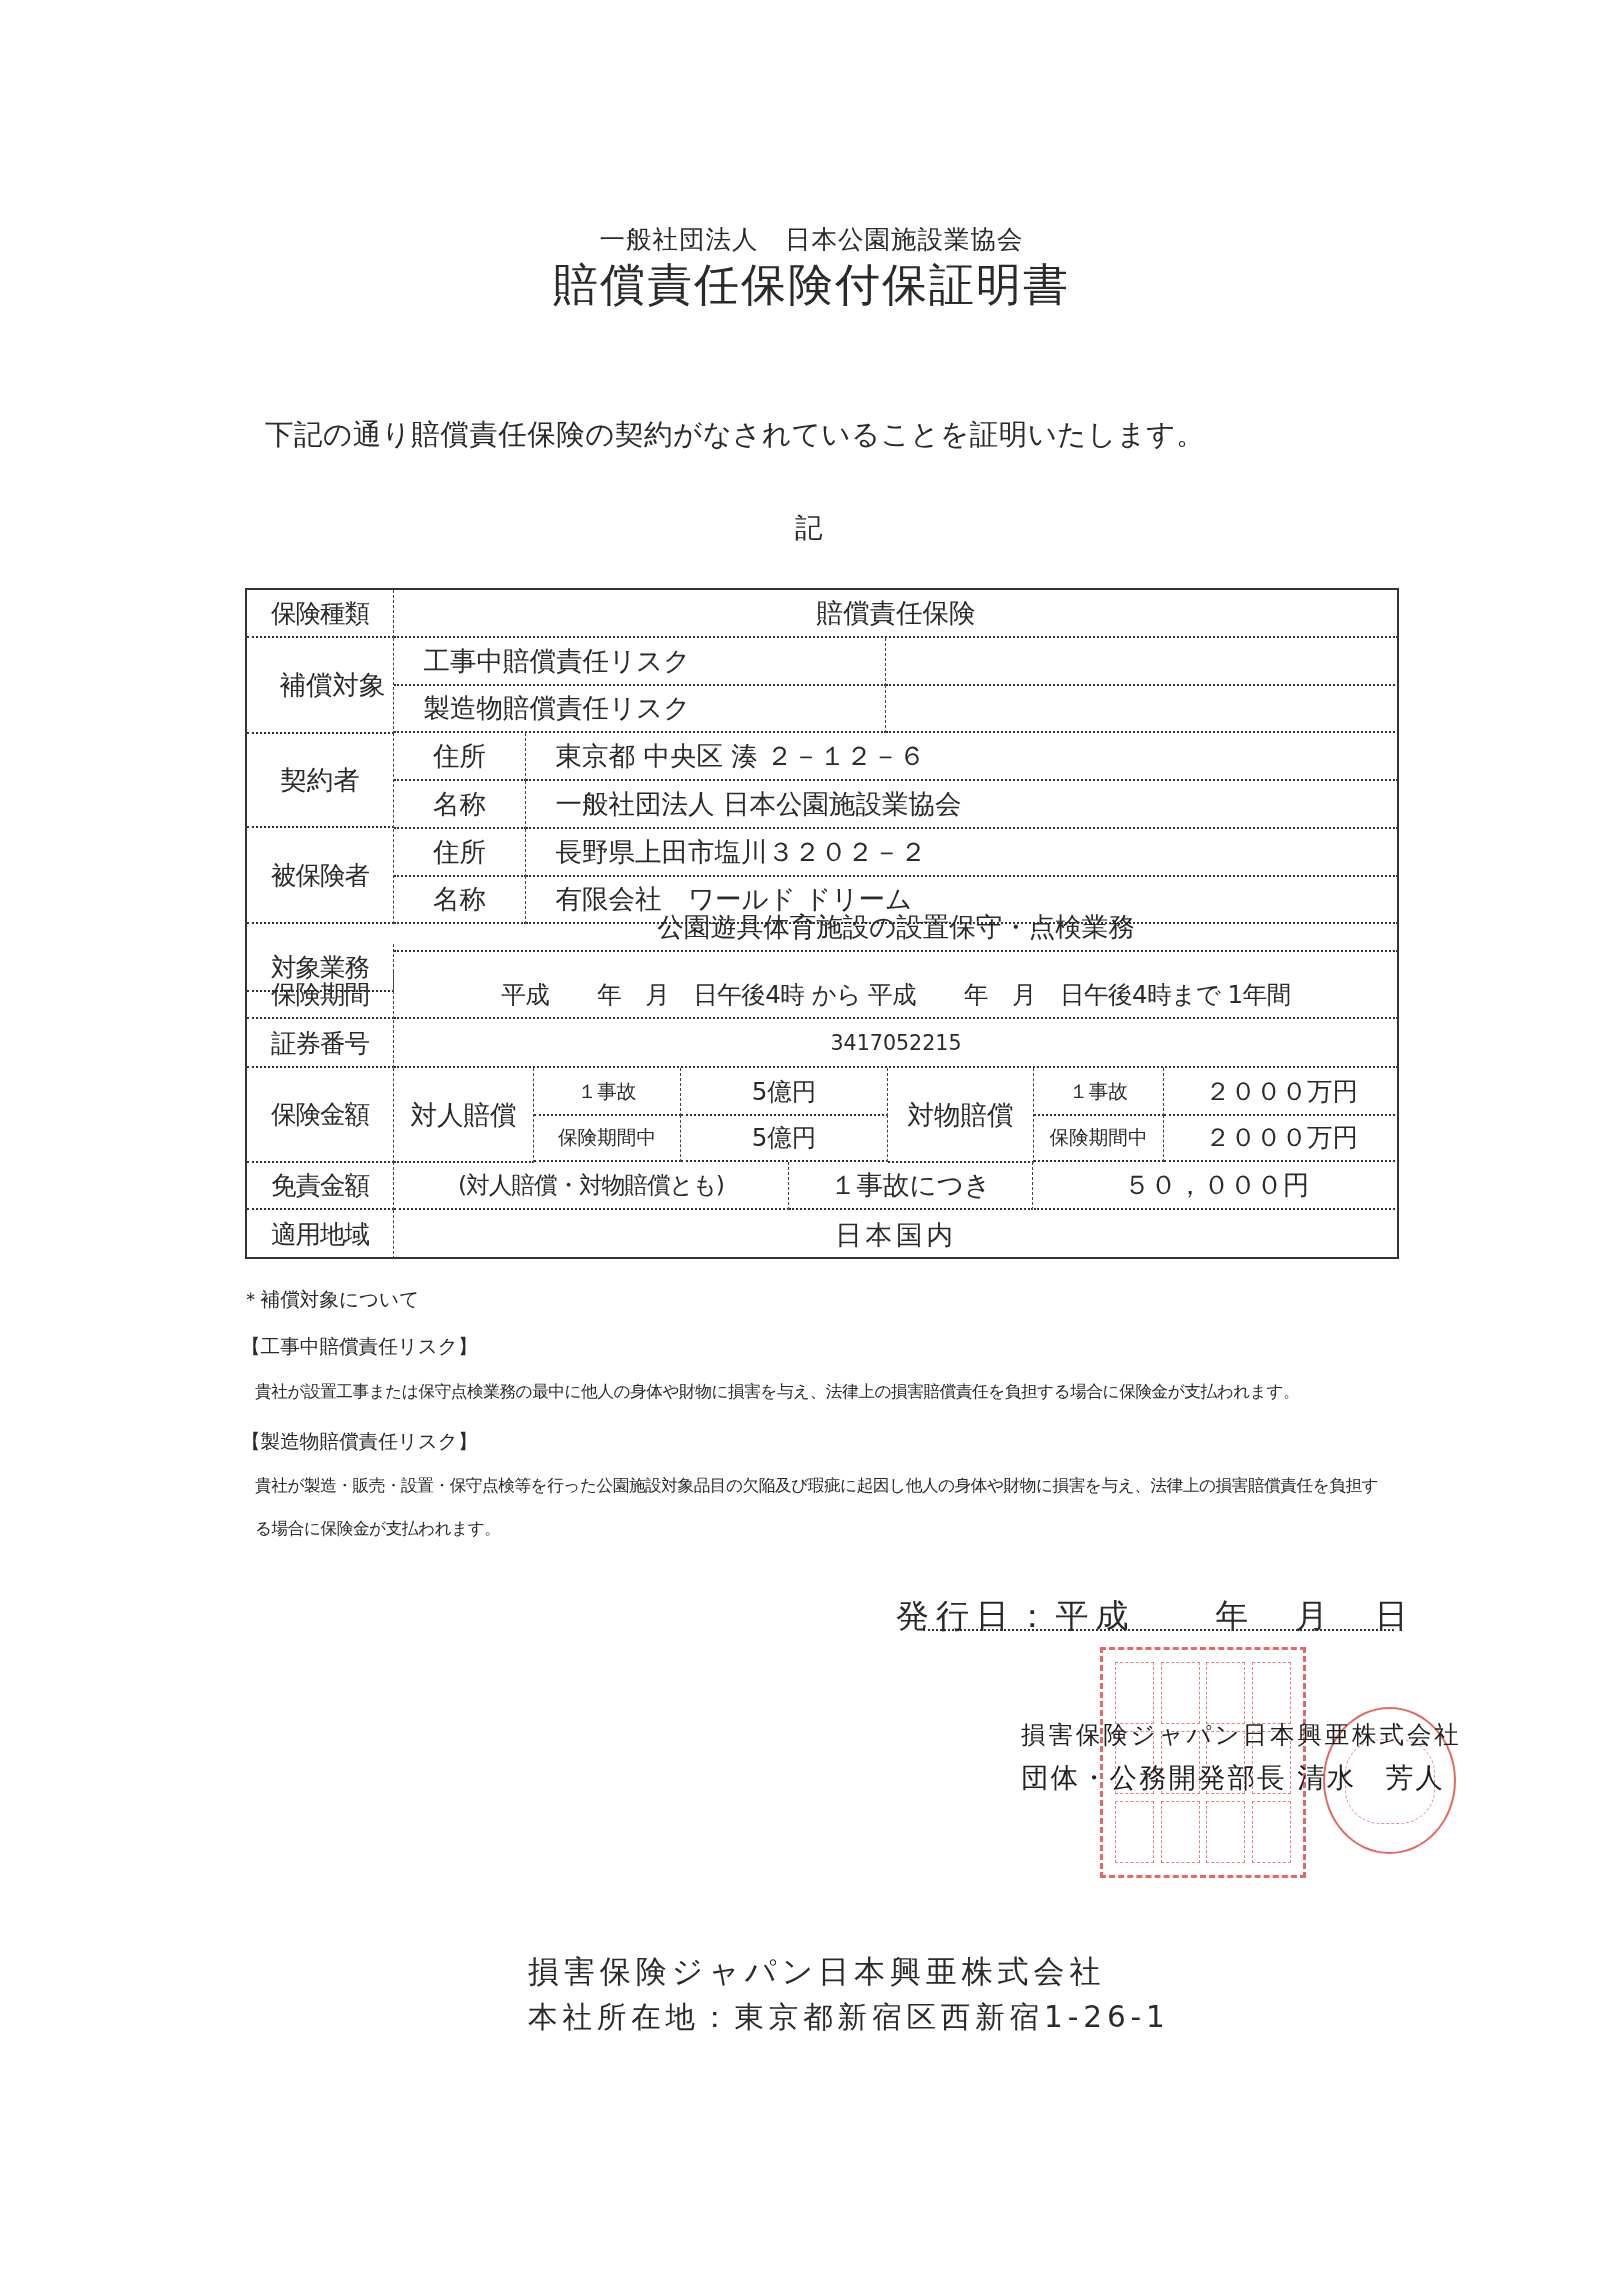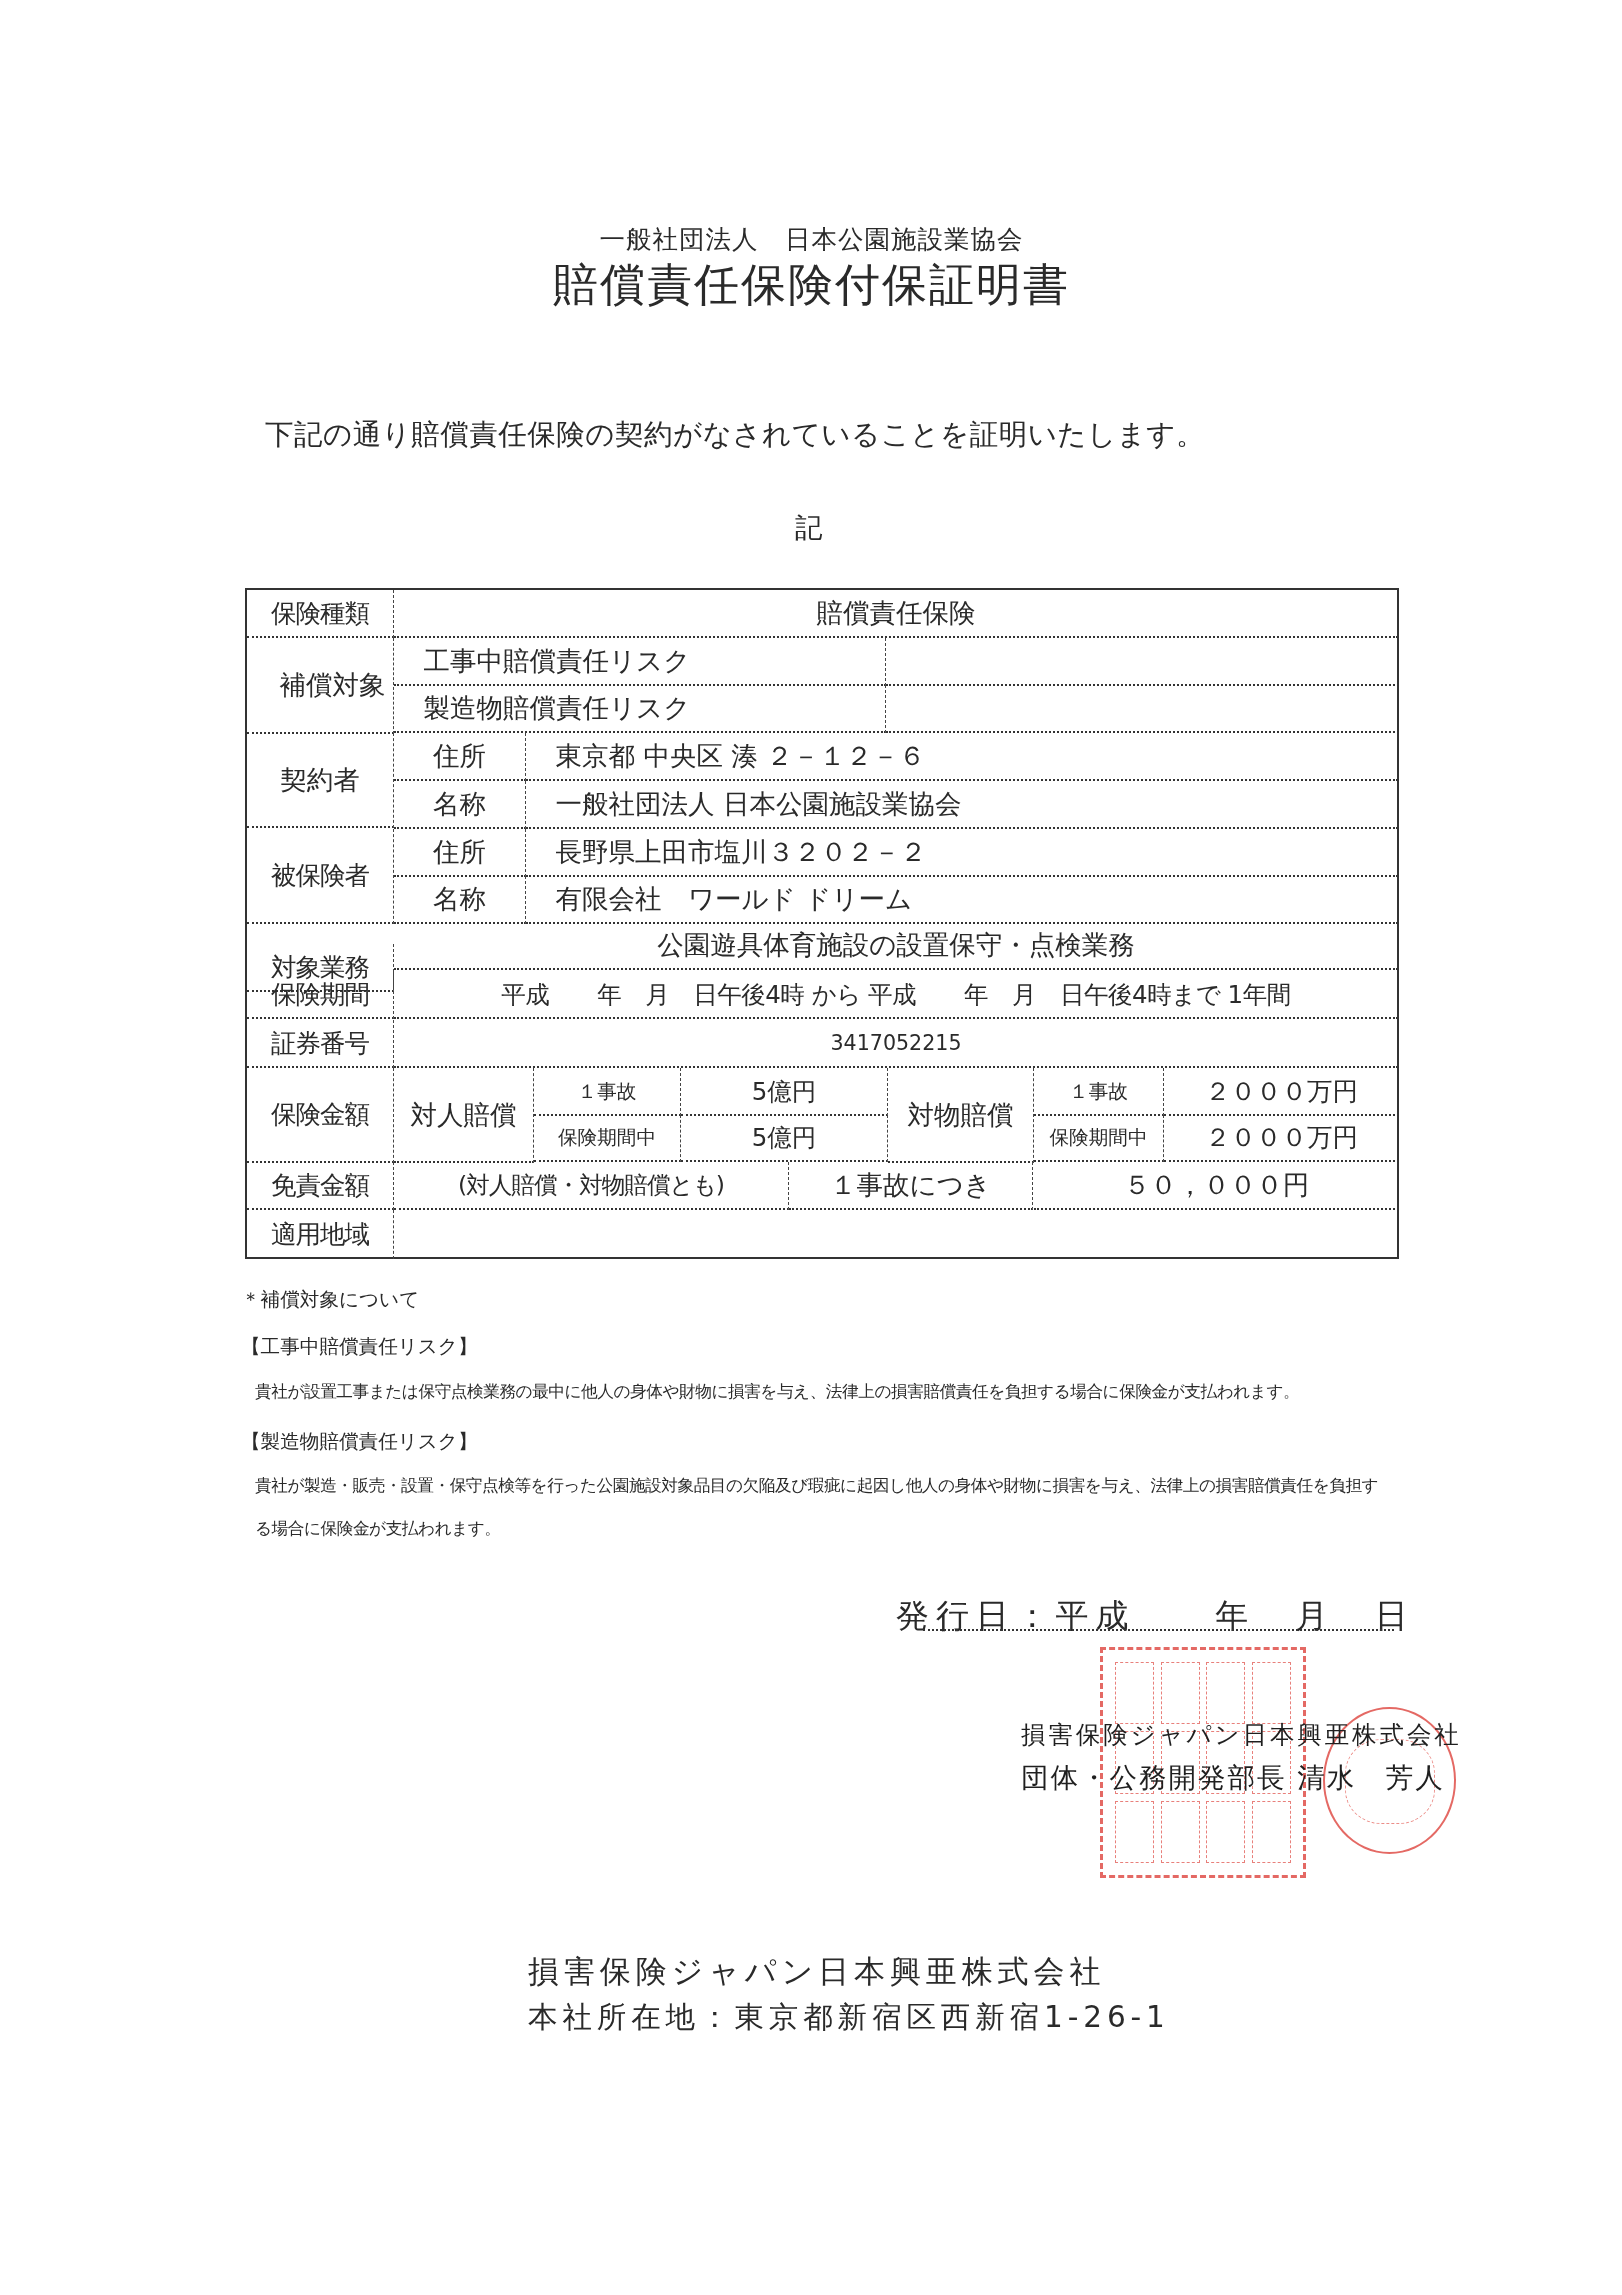--- a/index.html
+++ b/index.html
@@ -82,21 +82,21 @@
   <div class="cell" style="left:147px;top:191px;width:132px;height:48px;">名称</div>
   <div class="cell left nor" style="left:279px;top:191px;width:872px;height:48px;">一般社団法人 日本公園施設業協会</div>
 
   <div class="cell label" style="left:0;top:239px;width:147px;height:95px;">被保険者</div>
   <div class="cell" style="left:147px;top:239px;width:132px;height:48px;">住所</div>
   <div class="cell left nor" style="left:279px;top:239px;width:872px;height:48px;">長野県上田市塩川３２０２－２</div>
   <div class="cell" style="left:147px;top:286px;width:132px;height:48px;">名称</div>
   <div class="cell left nor" style="left:279px;top:286px;width:872px;height:48px;">有限会社　ワールド ドリーム</div>
 
   <div class="cell label" style="left:0;top:334px;width:147px;height:48px;margin-top:20px;">対象業務</div>
-  <div class="cell nor" style="left:147px;top:332px;width:1004px;height:48px;">公園遊具体育施設の設置保守・点検業務</div>
+  <div class="cell nor" style="left:147px;top:314px;width:1004px;height:48px;">公園遊具体育施設の設置保守・点検業務</div>
 
   <div class="cell label" style="left:0;top:381px;width:147px;height:48px;">保険期間</div>
   <div class="cell nor" style="left:147px;top:381px;width:1004px;height:48px;font-size:24.5px;letter-spacing:-0.5px;">平成　　年　月　日午後4時 から 平成　　年　月　日午後4時まで 1年間</div>
 
   <div class="cell label" style="left:0;top:430px;width:147px;height:48px;">証券番号</div>
   <div class="cell nor" style="left:147px;top:430px;width:1004px;height:48px;font-size:20.6px;">3417052215</div>
 
   <div class="cell label" style="left:0;top:478px;width:147px;height:95px;">保険金額</div>
   <div class="cell" style="left:147px;top:478px;width:140px;height:95px;">対人賠償</div>
   <div class="cell small" style="left:287px;top:478px;width:147px;height:48px;">１事故</div>
@@ -108,20 +108,21 @@
   <div class="cell nor" style="left:917px;top:478px;width:235px;height:48px;font-size:25.5px;">２０００万円</div>
   <div class="cell small" style="left:787px;top:525px;width:130px;height:47px;">保険期間中</div>
   <div class="cell nor" style="left:917px;top:525px;width:235px;height:47px;font-size:25.5px;">２０００万円</div>
 
   <div class="cell label" style="left:0;top:572px;width:147px;height:48px;">免責金額</div>
   <div class="cell" style="left:147px;top:572px;width:395px;height:48px;font-size:23.6px;letter-spacing:-1px;">(対人賠償・対物賠償とも)</div>
   <div class="cell" style="left:542px;top:572px;width:244px;height:48px;">１事故につき</div>
   <div class="cell nor" style="left:787px;top:572px;width:365px;height:48px;">５０，０００円</div>
 
   <div class="cell label nob" style="left:0;top:620px;width:147px;height:49px;">適用地域</div>
+  <div class="cell nor nob" style="left:147px;top:620px;width:1004px;height:49px;letter-spacing:3.9px;">日本国内</div>
 </div>
 
 <div class="abs note" style="top:1286px;">＊補償対象について</div>
 <div class="abs note" style="top:1333px;">【工事中賠償責任リスク】</div>
 <div class="abs note-body" style="top:1380px;">貴社が設置工事または保守点検業務の最中に他人の身体や財物に損害を与え、法律上の損害賠償責任を負担する場合に保険金が支払われます。</div>
 <div class="abs note" style="top:1428px;">【製造物賠償責任リスク】</div>
 <div class="abs note-body" style="top:1474px;">貴社が製造・販売・設置・保守点検等を行った公園施設対象品目の欠陥及び瑕疵に起因し他人の身体や財物に損害を与え、法律上の損害賠償責任を負担す</div>
 <div class="abs note-body" style="top:1517px;">る場合に保険金が支払われます。</div>
 
 <div class="abs" id="issue-date">発行日：平成　　年　月　日</div>

